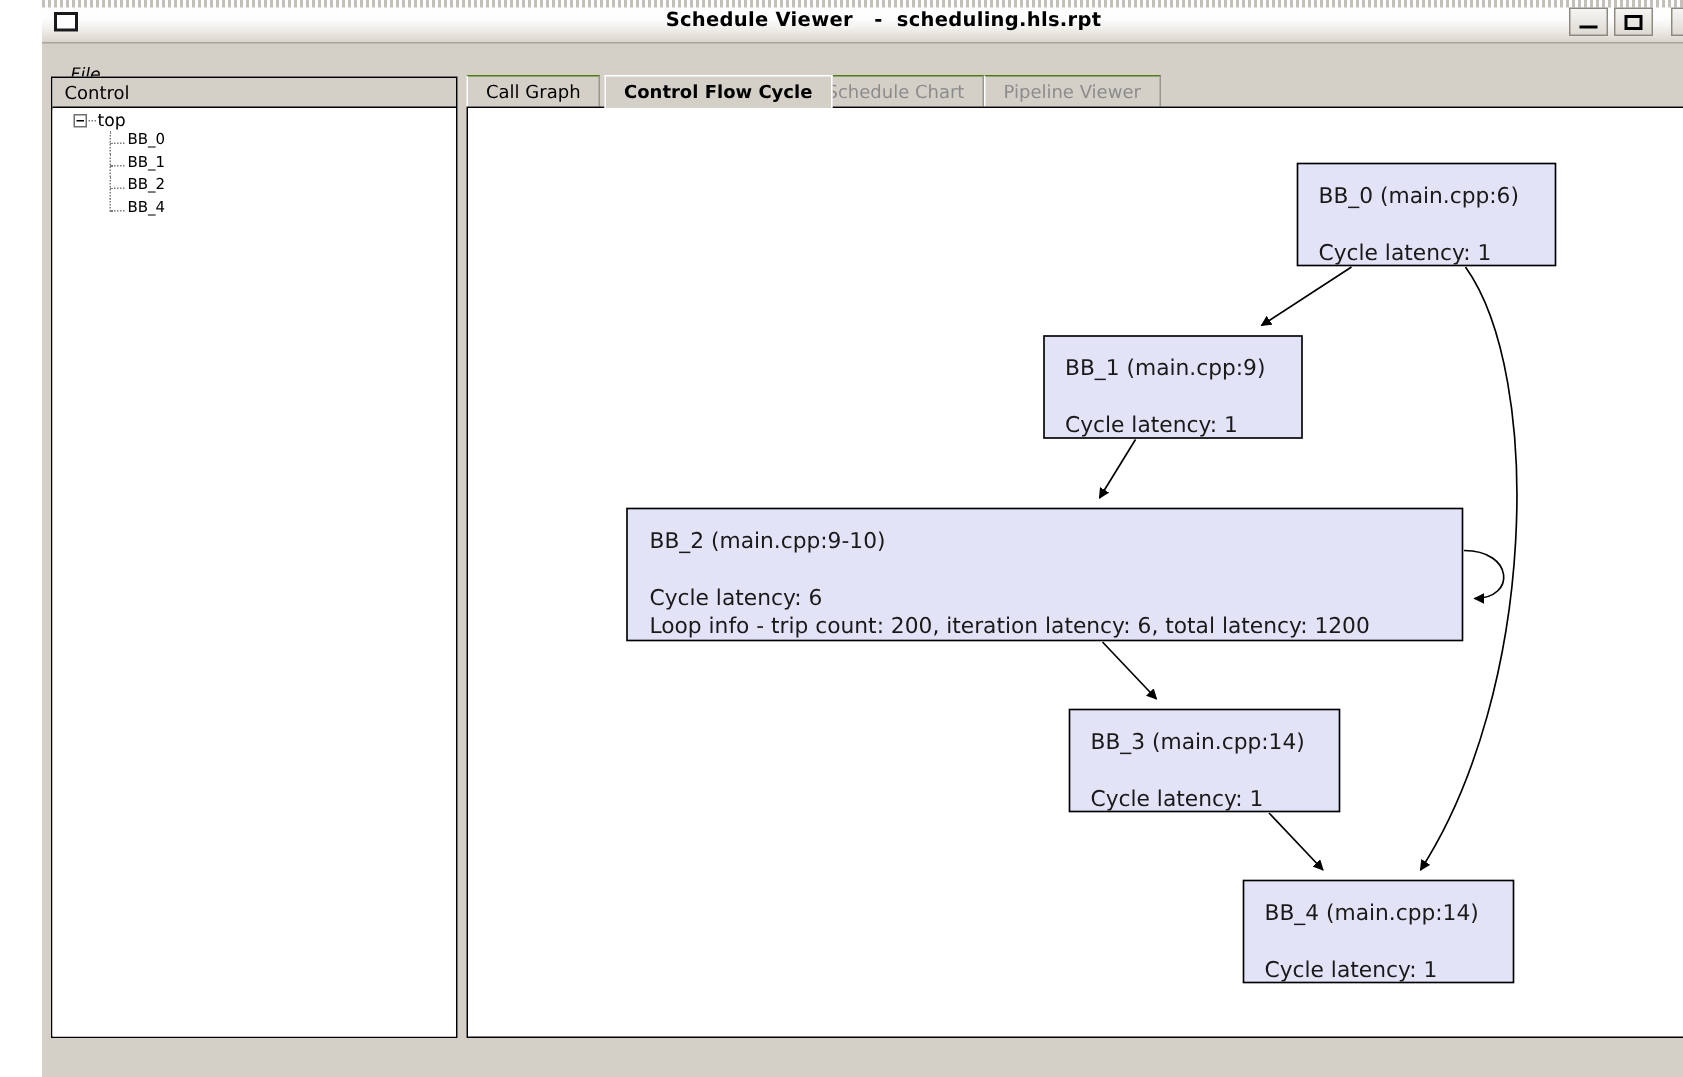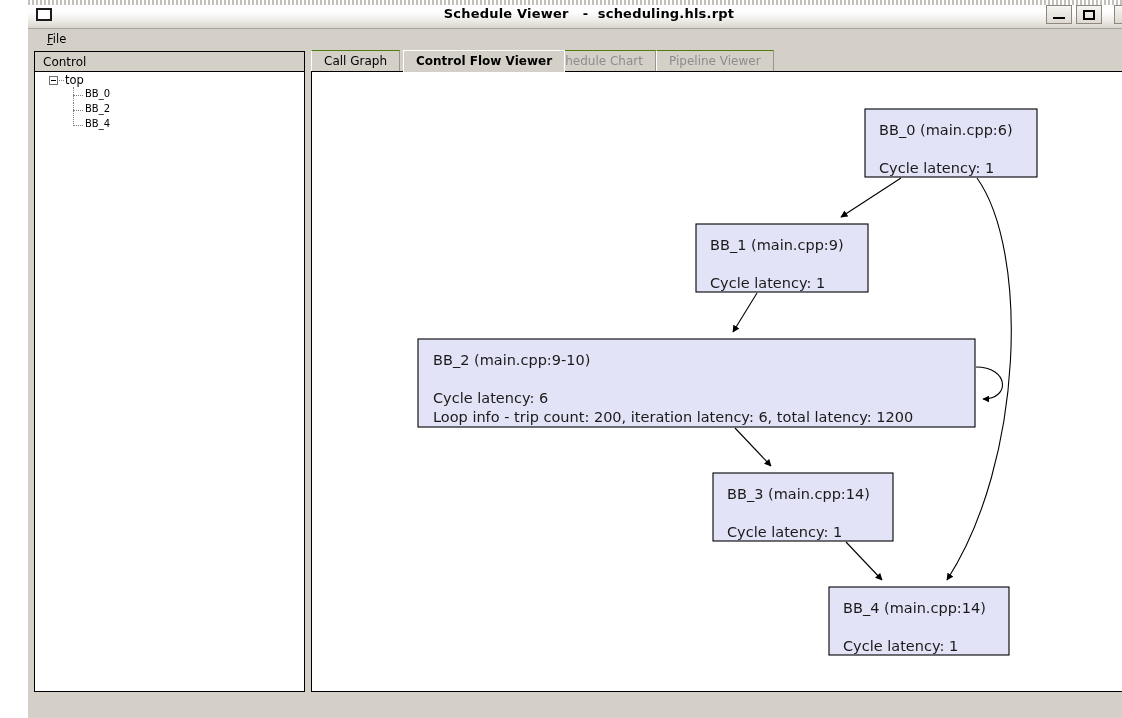--- a/index.html
+++ b/index.html
@@ -78,22 +78,23 @@
 
   
   #menubar {
     position: absolute; left: 3px; top: 30px;
     width: 1116px; height: 16px;
     background: #d4d0c8;
   }
   #menu-file {
     position: absolute; left: 13px; top: 0px;
     font-size: 11.5px; color: #000;
-    padding: 2px 3px;
+    padding: 12px 3px;
     cursor: default;
+    font-style: italic;
   }
   #menu-file u { text-decoration: underline; }
 
   
   #explorer {
     position: absolute; left: 6px; top: 51px;
     width: 271px; height: 641px;
     background: #ffffff;
     border: 1px solid #000000;
     box-sizing: border-box;
@@ -274,34 +275,39 @@
       </div>
 
       <div class="tree-child">
         <span class="stem"></span>
         <span class="elbow"></span>
         <span class="label">BB_0</span>
       </div>
       <div class="tree-child">
         <span class="stem"></span>
         <span class="elbow"></span>
+        <span class="label">BB_1</span>
+      </div>
+      <div class="tree-child">
+        <span class="stem"></span>
+        <span class="elbow"></span>
         <span class="label">BB_2</span>
       </div>
       <div class="tree-child last">
         <span class="stem"></span>
         <span class="elbow"></span>
         <span class="label">BB_4</span>
       </div>
 
     </div>
   </div>
 
   <div id="tabstrip">
     <div class="tab inactive" style="left:0px;">Call Graph</div>
-    <div class="tab active" style="left:92px;">Control Flow Viewer</div>
+    <div class="tab active" style="left:92px;">Control Flow Cycle</div>
     <div class="tab inactive disabled" style="left:227px;">Schedule Chart</div>
     <div class="tab inactive disabled" style="left:345px;">Pipeline Viewer</div>
   </div>
 
   <div id="graphpanel">
     <svg id="graph-svg" width="834" height="619" viewBox="283 71 834 619">
       <defs>
         <marker id="arrow" viewBox="0 0 10 10" refX="9" refY="5" markerWidth="6.5" markerHeight="6.5" orient="auto-start-reverse">
           <path d="M 0 0 L 10 5 L 0 10 z" fill="#000000"></path>
         </marker>

